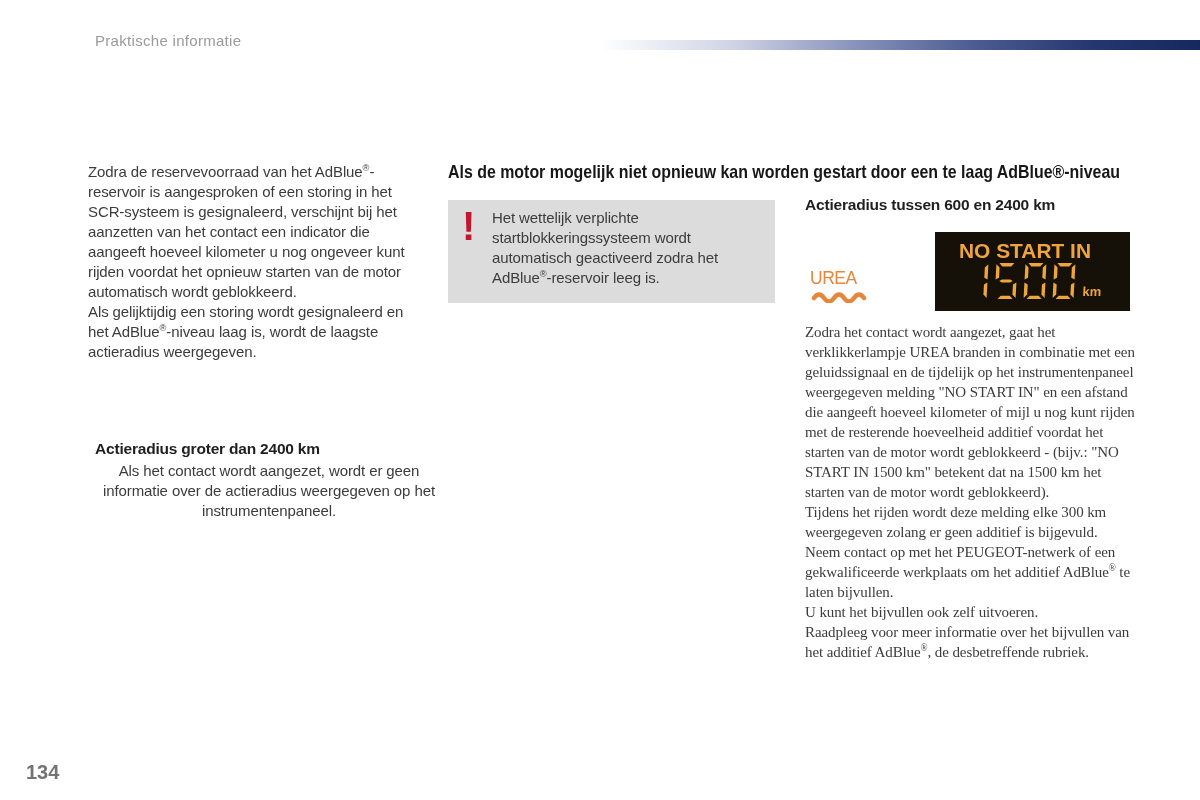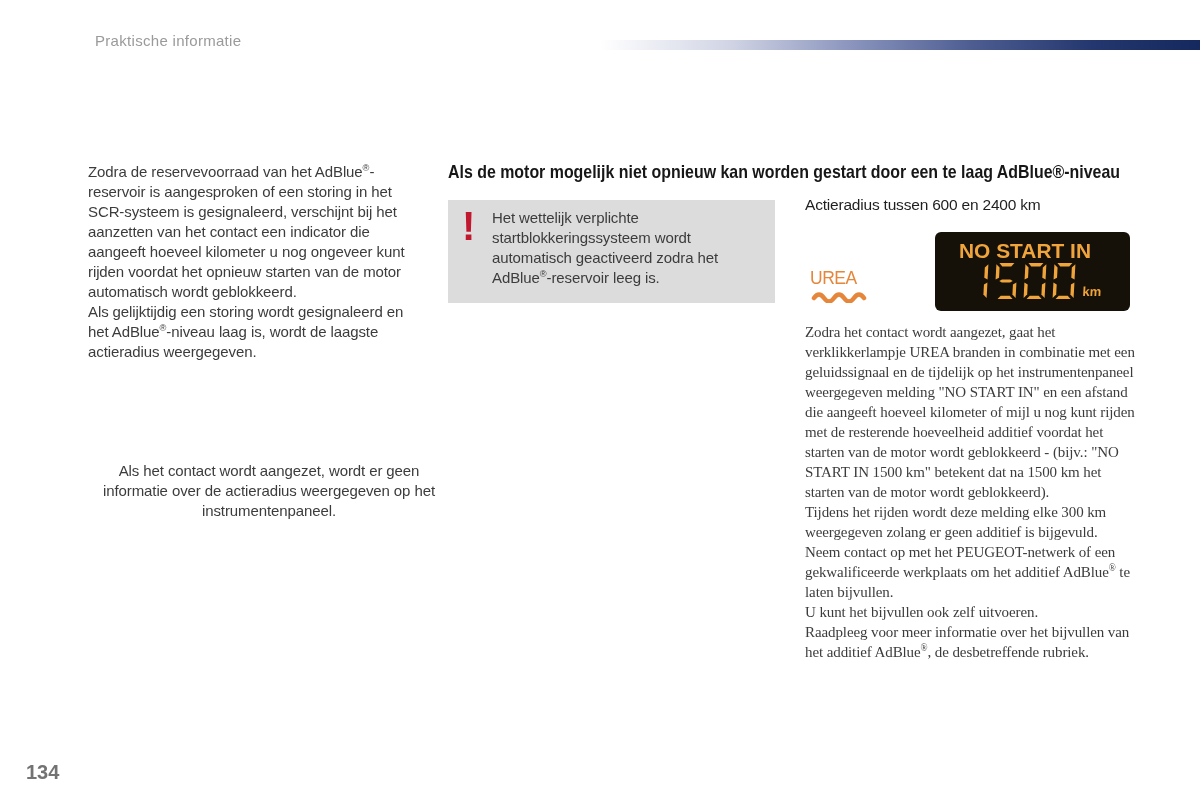--- a/index.html
+++ b/index.html
@@ -26,21 +26,21 @@
   .page-title{
     left:95px; top:124px; margin:0; font-size:25px; font-weight:bold;
     letter-spacing:-0.5px; color:#1c1c1c;
   }
   .body-par{
     margin:0; font-size:15px; line-height:20px; color:var(--body-text,#3c3c3c);
     white-space:pre-line; letter-spacing:-0.1px;
   }
   .left-intro{ left:88px; top:162px; width:336px; }
   .sub-heading{
-    margin:0; font-size:15.5px; font-weight:normal; color:#1f1f1f; letter-spacing:-0.2px;
+    margin:0; font-size:15.5px; font-weight:bold; color:#1f1f1f; letter-spacing:-0.2px;
   }
   .left-sub-heading{ left:95px; top:440px; }
   .left-sub-body{ left:101px; top:461px; width:336px;text-align:center; }
   .right-heading-svg{ left:448px; top:158px; }
   .right-heading-svg text{
     font-family:"Liberation Sans", sans-serif; font-size:19px; font-weight:bold; fill:#171717;
   }
   .warning-box{
     left:448px; top:200px; width:327px; height:103px;
     background:var(--warning-box-bg,#dcdcdc);
@@ -53,21 +53,21 @@
   .right-sub-heading{ left:805px; top:196px; }
   .urea{ left:810px; top:247px; width:70px;margin-top:20px; }
   .urea-label{
     display:block; font-size:19px; letter-spacing:-0.5px;
     color:var(--indicator-orange,#e5863a); transform:scaleX(0.92); transform-origin:left;
   }
   .urea-wave{ display:block; margin-top:1px; }
   .urea-wave path{ stroke:var(--indicator-orange,#e5863a); stroke-width:4.5; fill:none; stroke-linecap:round; }
   .display{
     left:935px; top:232px; width:195px; height:79px;
-    background:var(--display-bg,#151109); border-radius:6px;
+    background:var(--display-bg,#151109); border-radius:0;
   }
   .display-line1{ position:absolute; left:22px; top:8px; }
   .display-line1 text{
     font-family:"Liberation Sans", sans-serif; font-size:20px; font-weight:bold;
     fill:var(--display-amber,#f0a43c);
   }
   .digits-row{
     position:absolute; left:30px; top:31px; display:flex; align-items:flex-end;
     transform:skewX(-3deg);
   }
@@ -89,20 +89,21 @@
 <div class="page">
 
   <div class="abs running-header">Praktische informatie</div>
 
   <div class="abs gradient-bar"></div>
 
 
   <p class="abs body-par left-intro">Zodra de reservevoorraad van het AdBlue<sup>®</sup>-reservoir is aangesproken of een storing in het SCR-systeem is gesignaleerd, verschijnt bij het aanzetten van het contact een indicator die aangeeft hoeveel kilometer u nog ongeveer kunt rijden voordat het opnieuw starten van de motor automatisch wordt geblokkeerd.
 Als gelijktijdig een storing wordt gesignaleerd en het AdBlue<sup>®</sup>-niveau laag is, wordt de laagste actieradius weergegeven.</p>
 
+  <h3 class="abs sub-heading left-sub-heading">Actieradius groter dan 2400 km</h3>
 
   <p class="abs body-par left-sub-body">Als het contact wordt aangezet, wordt er geen informatie over de actieradius weergegeven op het instrumentenpaneel.</p>
 
   <svg class="abs right-heading-svg" width="680" height="28">
     <text x="0" y="20" textLength="672" lengthAdjust="spacingAndGlyphs">Als de motor mogelijk niet opnieuw kan worden gestart door een te laag AdBlue®-niveau</text>
   </svg>
 
   <div class="abs warning-box">
     <span class="warning-excl">!</span>
     <p class="body-par warning-text">Het wettelijk verplichte startblokkeringssysteem wordt automatisch geactiveerd zodra het AdBlue<sup>®</sup>-reservoir leeg is.</p>

